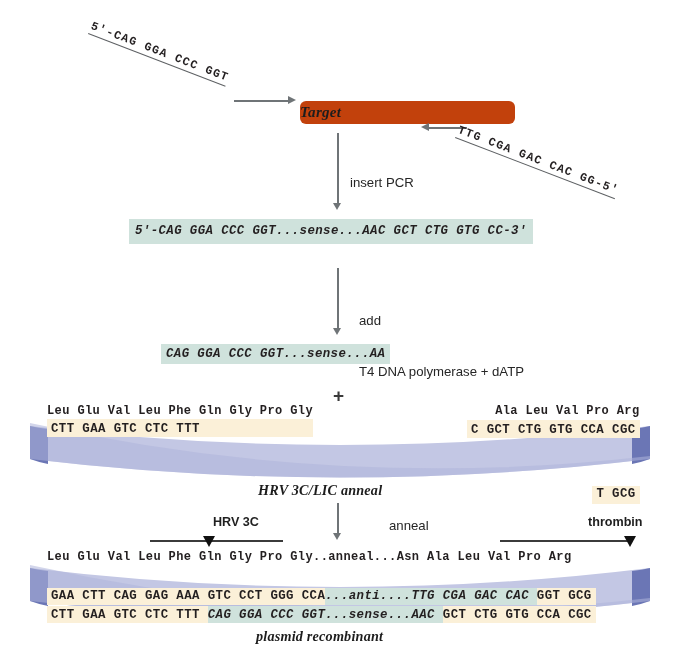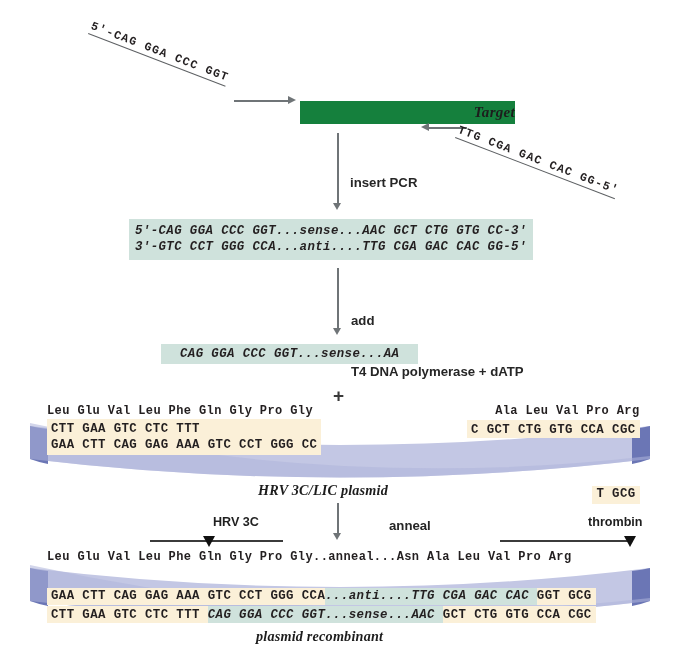--- a/index.html
+++ b/index.html
@@ -47,44 +47,44 @@
     letter-spacing:1.2px;
     white-space:pre;
     color:#231f20;
     border-bottom:1.6px solid #5d6063;
     padding-bottom:2px;
     transform-origin:left bottom;
   }
 
   
   .target-box{
-    background:#15803d;
+    background:#c2410c;
     width:215px;height:23px;
-    display:flex;align-items:center;justify-content:flex-end;
+    display:flex;align-items:center;justify-content:flex-start;border-radius:6px;
   }
   .target-box span{
     font-family:"Liberation Serif",serif;
     font-style:italic;
     font-weight:bold;
     font-size:15px;
     color:#1d1d1d;
     letter-spacing:0.3px;
   }
 
   
   .v-arrow{width:1.6px;background:#6f7477;}
   .v-arrow-head{
     width:0;height:0;
     border-left:4.5px solid transparent;
     border-right:4.5px solid transparent;
     border-top:7px solid #6f7477;
   }
   .step-label{
     font-size:13.2px;
-    font-weight:700;
+    font-weight:400;
     color:#262626;
     white-space:pre;
     line-height:17px;
   }
   .plus{
     font-size:19px;font-weight:700;color:#3a3a3a;
   }
 
   
   .h-line{height:1.6px;background:#6f7477;}
@@ -144,59 +144,57 @@
   <div class="abs" style="left:455px;top:122px;">
     <div class="primer" style="transform:rotate(21deg);">TTG CGA GAC CAC GG-5'</div>
   </div>
 
   <div class="abs v-arrow" style="left:337px;top:133px;height:72px;"></div>
   <div class="abs v-arrow-head" style="left:333px;top:203px;"></div>
   <div class="abs step-label" style="left:350px;top:174px;">insert PCR</div>
 
   <div class="abs hl-teal" style="left:129px;top:219px;padding:4px 6px 5px 6px;">
     <div class="seq">5'-CAG GGA CCC GGT...sense...AAC GCT CTG GTG CC-3'</div>
-    <div class="seq">3'-GTC CCT GGG CCA...anti....TTG CGA GAC CAC GG-5'</div>
   </div>
 
   <div class="abs v-arrow" style="left:337px;top:268px;height:62px;"></div>
   <div class="abs v-arrow-head" style="left:333px;top:328px;"></div>
-  <div class="abs step-label" style="left:351px;top:278px;">
+  <div class="abs step-label" style="left:359px;top:278px;">
     <div>add</div>
     <div>T4 DNA polymerase + dATP</div>
   </div>
 
   <div class="abs" style="left:161px;top:343px;">
-    <span class="seq hl-teal" style="padding:3px 19px;">CAG GGA CCC GGT...sense...AA</span>
+    <span class="seq hl-teal" style="padding:3px 5px;">CAG GGA CCC GGT...sense...AA</span>
   </div>
 
   <div class="abs plus" style="left:333px;top:385px;">+</div>
 
   <div class="abs ribbon-wrap" style="left:0px;top:404px;">
     <svg width="680" height="90" viewBox="0 0 680 90">
       <path d="M30 22 L30 55 Q340 92 650 55 L650 22 Q340 60 30 22 Z" fill="#c3c7e4"></path>
       <path d="M30 22 L30 55 Q38 58 48 60 L48 25 Q38 24 30 22 Z" fill="#6b76b5"></path>
       <path d="M650 22 L650 55 Q642 58 632 60 L632 25 Q642 24 650 22 Z" fill="#6b76b5"></path>
       <path d="M30 22 L30 55 Q340 92 650 55 L650 52 Q340 88 30 19 Z" fill="#aeb4da" opacity="0.55"></path>
     </svg>
   </div>
 
   <div class="abs" style="left:47px;top:404px;">
     <div class="aa">Leu Glu Val Leu Phe Gln Gly Pro Gly</div>
     <div class="seq hl-cream" style="padding:2px 4px 0 4px;">CTT GAA GTC CTC TTT</div>
-    <div class="seq hl-cream" style="padding:0 4px 2px 4px;">GAA CTT CAG GAG AAA GTC CCT GGG CC</div>
   </div>
 
   <div class="abs" style="left:467px;top:404px;text-align:right;">
     <div class="aa" style="padding-left:14px;">Ala Leu Val Pro Arg</div>
     <div class="seq hl-cream" style="padding:2px 4px 0 4px;display:inline-block;">C GCT CTG GTG CCA CGC</div>
     <div style="height:0;"></div>
     <div class="seq hl-cream" style="padding:0 4px 2px 4px;display:inline-block;margin-left:104px;margin-top:48px;">T GCG</div>
   </div>
 
-  <div class="abs caption" style="left:258px;top:482px;">HRV 3C/LIC plasmid</div>
+  <div class="abs caption" style="left:258px;top:482px;">HRV 3C/LIC anneal</div>
 
   <div class="abs v-arrow" style="left:337px;top:503px;height:32px;"></div>
   <div class="abs v-arrow-head" style="left:333px;top:533px;"></div>
   <div class="abs step-label" style="left:389px;top:517px;">anneal</div>
 
   <div class="abs site-label" style="left:213px;top:515px;">HRV 3C</div>
   <div class="abs site-line" style="left:150px;top:540px;width:133px;"></div>
   <div class="abs site-tri" style="left:203px;top:536px;"></div>
 
   <div class="abs site-label" style="left:588px;top:515px;">thrombin</div>

